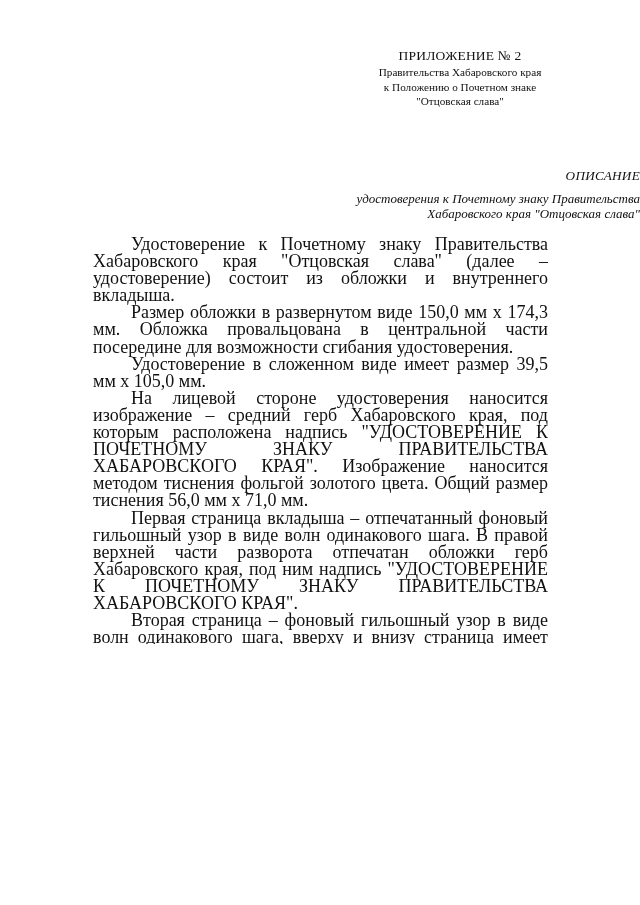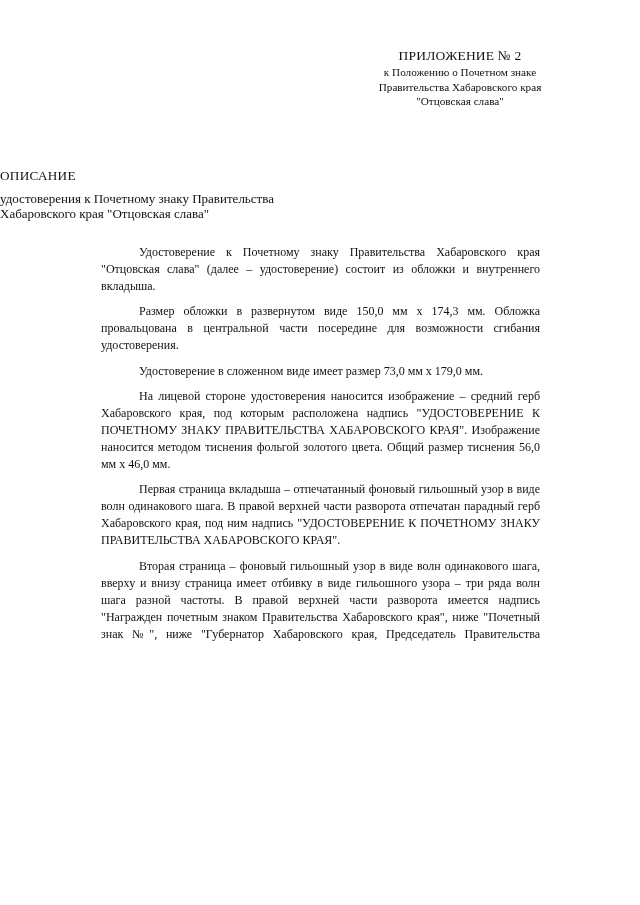--- a/index.html
+++ b/index.html
@@ -43,43 +43,44 @@
     line-height: 12.6px;
     white-space: nowrap;
   }
 
   
   .doc-title-wrap {
     position: absolute;
     top: 168px;
     left: 0;
     width: 640px;
-    text-align: left;
+    text-align: right;
+    font-style: italic;
   }
   .doc-title {
     font-size: 13.2px;
     line-height: 16px;
     letter-spacing: 0.3px;
   }
   .doc-subtitle {
     margin-top: 8px;
     font-size: 13px;
     line-height: 14.6px;
   }
 
   
   .body-wrap {
     position: absolute;
     top: 236px;
     left: 93px;
     width: 455px;
   }
   p.para {
-    margin: 8px;
-    font-size: 12px;
+    margin: 0;
+    font-size: 18px;
     line-height: 17.1px;
     text-align: justify;
     text-indent: 38px;
     text-justify: inter-word;
     hyphens: none;
   }
 
   
   .bottom-rule {
     position: absolute;
@@ -91,35 +92,35 @@
     border-top: 1px solid #1a1a1a;
   }
 </style>
 </head>
 <body>
 
 <div class="page">
 
   <div class="header-block">
     <div class="header-title">ПРИЛОЖЕНИЕ № 2</div>
+    <div class="header-sub">Правительства Хабаровского края</div>
     <div class="header-sub">к Положению о Почетном знаке</div>
-    <div class="header-sub">Правительства Хабаровского края</div>
     <div class="header-sub">"Отцовская слава"</div>
   </div>
 
   <div class="doc-title-wrap">
     <div class="doc-title">ОПИСАНИЕ</div>
     <div class="doc-subtitle">удостоверения к Почетному знаку Правительства</div>
     <div class="doc-subtitle" style="margin-top:0">Хабаровского края "Отцовская слава"</div>
   </div>
 
   <div class="body-wrap">
     <p class="para">Удостоверение к Почетному знаку Правительства Хабаровского края "Отцовская слава" (далее – удостоверение) состоит из обложки и внутреннего вкладыша.</p>
     <p class="para">Размер обложки в развернутом виде 150,0 мм х 174,3 мм. Обложка провальцована в центральной части посередине для возможности сгибания удостоверения.</p>
-    <p class="para">Удостоверение в сложенном виде имеет размер 73,0 мм х 179,0 мм.</p>
-    <p class="para">На лицевой стороне удостоверения наносится изображение – средний герб Хабаровского края, под которым расположена надпись "УДОСТОВЕРЕНИЕ К ПОЧЕТНОМУ ЗНАКУ ПРАВИТЕЛЬСТВА ХАБАРОВСКОГО КРАЯ". Изображение наносится методом тиснения фольгой золотого цвета. Общий размер тиснения 56,0 мм х 46,0 мм.</p>
-    <p class="para">Первая страница вкладыша – отпечатанный фоновый гильошный узор в виде волн одинакового шага. В правой верхней части разворота отпечатан парадный герб Хабаровского края, под ним надпись "УДОСТОВЕРЕНИЕ К ПОЧЕТНОМУ ЗНАКУ ПРАВИТЕЛЬСТВА ХАБАРОВСКОГО КРАЯ".</p>
+    <p class="para">Удостоверение в сложенном виде имеет размер 39,5 мм х 105,0 мм.</p>
+    <p class="para">На лицевой стороне удостоверения наносится изображение – средний герб Хабаровского края, под которым расположена надпись "УДОСТОВЕРЕНИЕ К ПОЧЕТНОМУ ЗНАКУ ПРАВИТЕЛЬСТВА ХАБАРОВСКОГО КРАЯ". Изображение наносится методом тиснения фольгой золотого цвета. Общий размер тиснения 56,0 мм х 71,0 мм.</p>
+    <p class="para">Первая страница вкладыша – отпечатанный фоновый гильошный узор в виде волн одинакового шага. В правой верхней части разворота отпечатан обложки герб Хабаровского края, под ним надпись "УДОСТОВЕРЕНИЕ К ПОЧЕТНОМУ ЗНАКУ ПРАВИТЕЛЬСТВА ХАБАРОВСКОГО КРАЯ".</p>
     <p class="para">Вторая страница – фоновый гильошный узор в виде волн одинакового шага, вверху и внизу страница имеет отбивку в виде гильошного узора – три ряда волн шага разной частоты. В правой верхней части разворота имеется надпись "Награжден почетным знаком Правительства Хабаровского края", ниже "Почетный знак №", ниже "Губернатор Хабаровского края, Председатель Правительства Хабаровского края", ниже "Распоряжение Правительства Хабаровского края".</p>
   </div>
 
   <div class="bottom-rule"></div>
 
 </div>
 
 </body></html>

